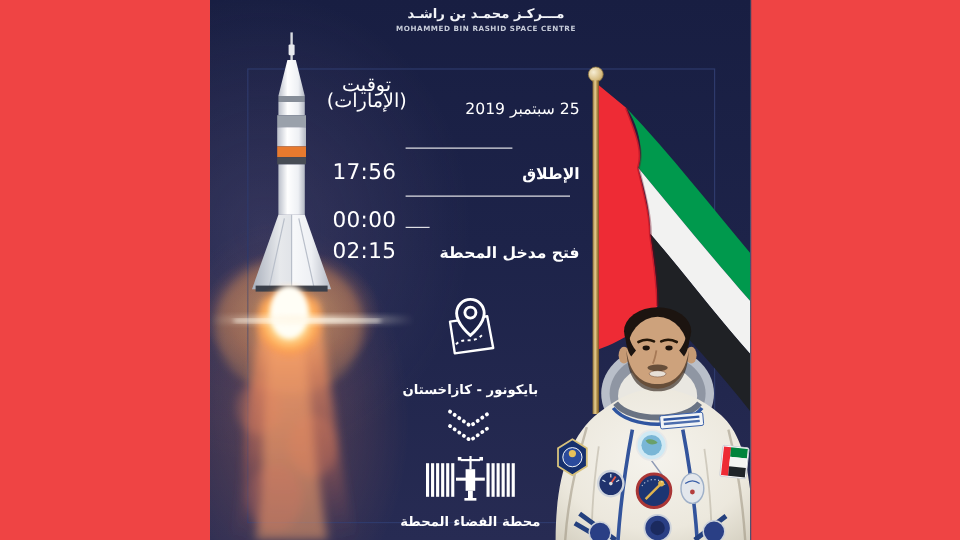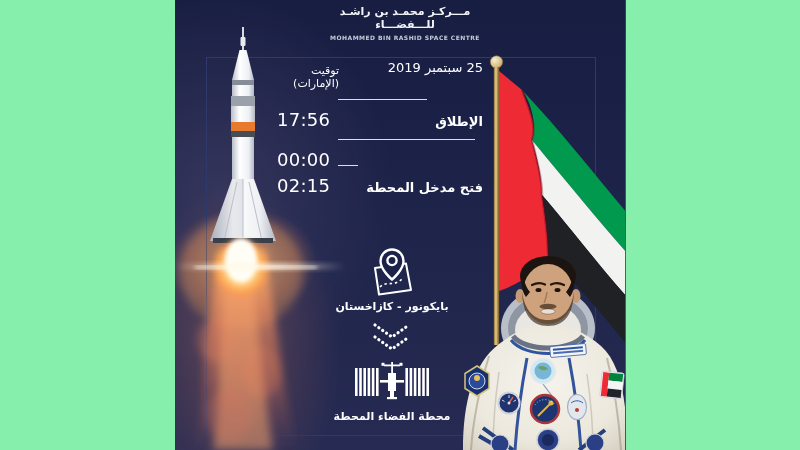--- a/index.html
+++ b/index.html
@@ -1,43 +1,43 @@
 <!DOCTYPE html>
 <html><head>
 <meta charset="utf-8">
 <style>
   html,body{margin:0;padding:0;background:#e6e6e7;font-family:"DejaVu Sans",sans-serif;}
-  #canvas{position:relative;width:800px;height:450px;background:#86efac;overflow:hidden;}
+  #canvas{position:relative;width:800px;height:450px;background:#ef4444;overflow:hidden;}
   #poster{position:absolute;left:175px;top:0;width:450px;height:450px;overflow:hidden;
     background:
       radial-gradient(95px 70px at 68px 262px, rgba(255,200,130,.50), rgba(255,150,90,.22) 55%, rgba(255,150,90,0) 78%),
       radial-gradient(150px 230px at 58px 350px, rgba(215,125,95,.32), rgba(215,125,95,0) 72%),
       radial-gradient(230px 260px at 45px 190px, rgba(140,120,160,.22), rgba(140,120,160,0) 75%),
       linear-gradient(180deg,#181e42 0%,#1d2349 45%,#272b53 100%);
     border-right:1px solid rgba(255,255,255,.15);}
   .frame{position:absolute;left:31px;top:57px;width:388px;height:377px;border:1px solid #2e3a6c;}
   
   .logo{position:absolute;left:130px;top:5px;width:200px;text-align:center;color:#f3f5f9;}
   .logo .ar{font-size:11px;font-weight:bold;line-height:13px;letter-spacing:.3px;}
   .logo .en{margin-top:3px;font-size:6px;letter-spacing:.45px;color:#c7ccd9;font-weight:bold;}
   
   .sched{position:absolute;left:100px;top:60px;width:208px;direction:rtl;color:#fff;}
   .day{font-size:13px;font-weight:bold;line-height:16px;}
-  .date{font-size:13px;line-height:16px;direction:rtl;unicode-bidi:plaintext;}
+  .date{font-size:13px;line-height:16px;direction:rtl;unicode-bidi:plaintext;margin-top:24px;}
   .evrow{display:flex;align-items:center;direction:rtl;margin-top:14px;height:18px;padding-left:2px;}
   .evrow .lbl{font-size:13px;font-weight:bold;white-space:nowrap;margin-top:44px;}
   .evrow .ln{flex:1;border-top:1px solid rgba(255,255,255,.85);margin:0 8px;height:0;}
   .evrow .tm{font-size:18px;font-weight:400;direction:ltr;letter-spacing:.3px;margin-top:40px;}
   .blk2{margin-top:22px;}
   .m8{margin-top:8px;}
-  .tz{position:absolute;left:110px;top:64px;width:54px;text-align:right;color:#fff;font-size:11px;line-height:13px;direction:rtl;}
+  .tz{position:absolute;left:110px;top:64px;width:54px;text-align:left;color:#fff;font-size:16px;line-height:13px;direction:rtl;}
   
   .journey{position:absolute;left:150px;top:247px;width:134px;display:flex;flex-direction:column;align-items:center;color:#fff;}
   .jlabel{font-size:11px;font-weight:bold;direction:rtl;white-space:nowrap;}
-  .mt3{margin-top:3px;} .mt9{margin-top:9px;} .mt7{margin-top:7px;} .mt5{margin-top:5px;}
+  .mt3{margin-top:21px;} .mt9{margin-top:9px;} .mt7{margin-top:7px;} .mt5{margin-top:5px;}
   svg{display:block;}
   .abs{position:absolute;}
 </style>
 </head>
 <body>
 
 <div id="canvas">
   <div id="poster">
 
     <div class="frame"></div>
@@ -207,21 +207,20 @@
         <path d="M28,188 L58,210 M24,196 L48,210 M150,190 L124,210" stroke="#24407e" stroke-width="4"></path>
         <circle cx="93" cy="200" r="11" fill="#2a3f85" stroke="#cdd2da" stroke-width="1.5"></circle>
         <circle cx="93" cy="200" r="6" fill="#1b2a5e"></circle>
         <circle cx="45" cy="204" r="9" fill="#2a3f85" stroke="#cdd2da" stroke-width="1.2"></circle>
         <circle cx="140" cy="203" r="9" fill="#2a3f85" stroke="#cdd2da" stroke-width="1.2"></circle>
       </g>
     </svg>
 
     <div class="logo">
       <div class="ar" dir="rtl">مـــركـز محمـد بن راشـد</div>
-      <div class="ar" dir="rtl">للـــفضـــاء</div>
       <div class="en">MOHAMMED BIN RASHID SPACE CENTRE</div>
     </div>
 
     <div class="tz">
       <div>توقيت</div>
       <div>(الإمارات)</div>
     </div>
 
     <div class="sched">
       <div>

